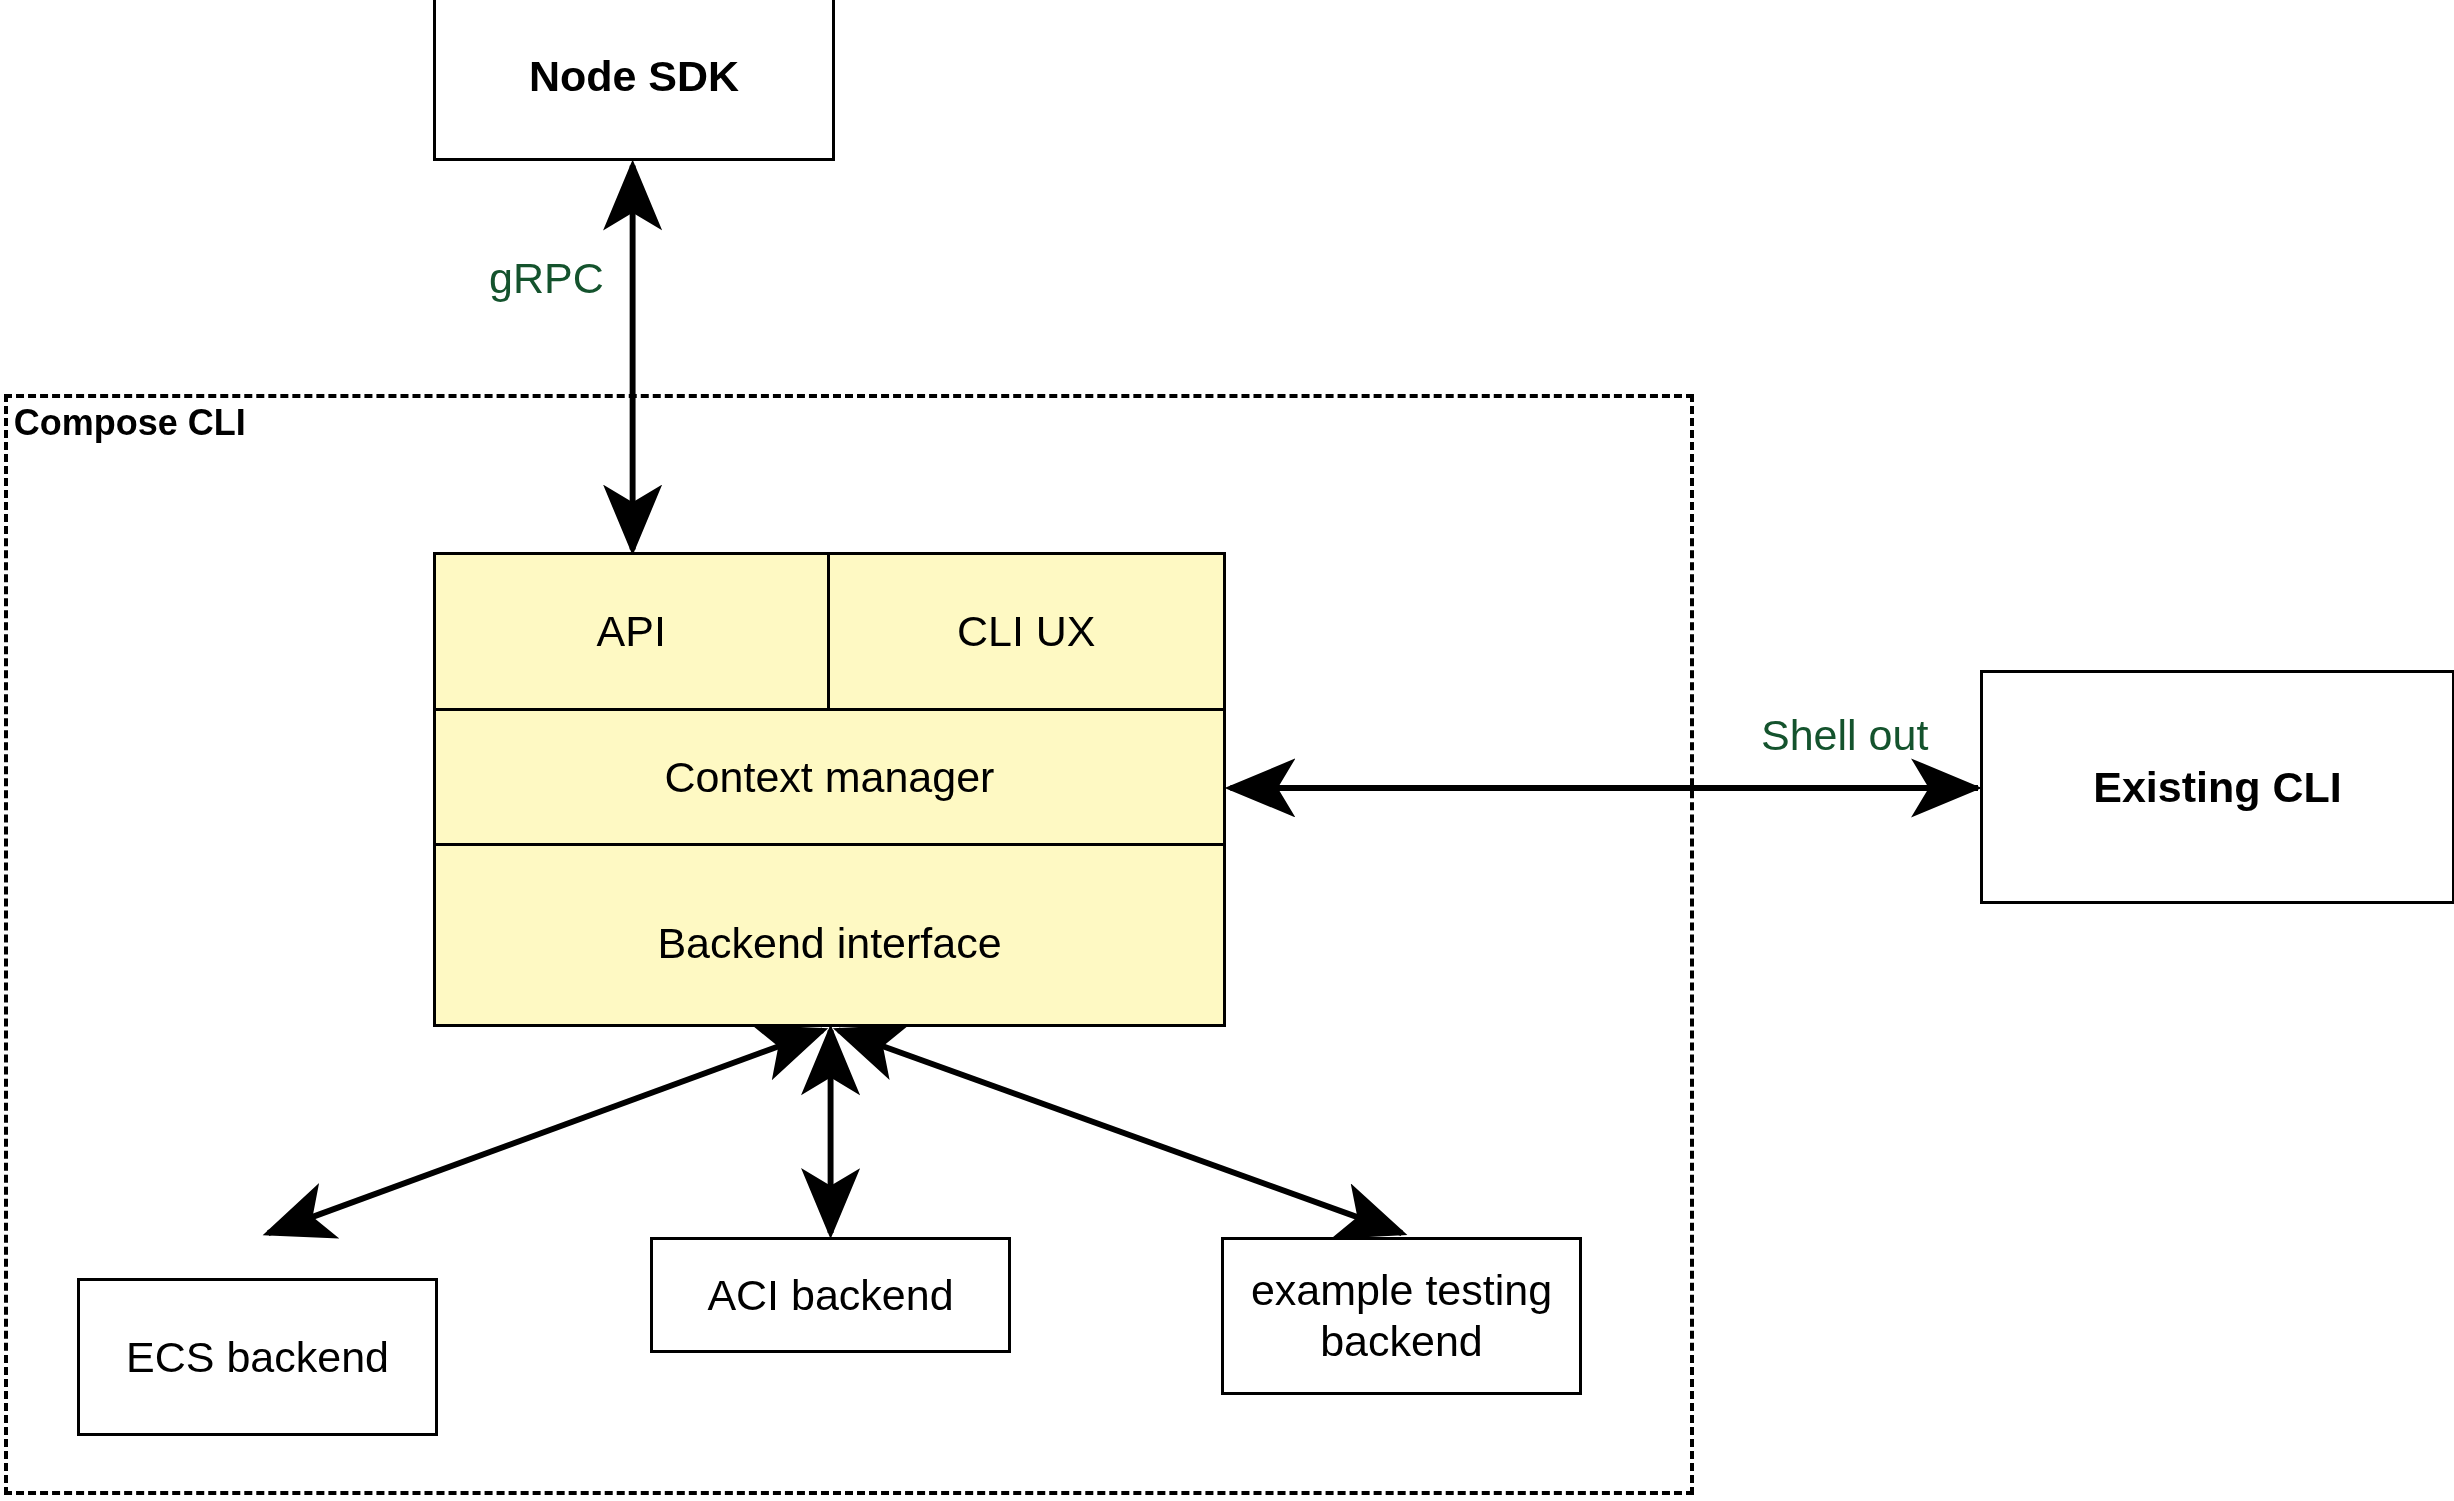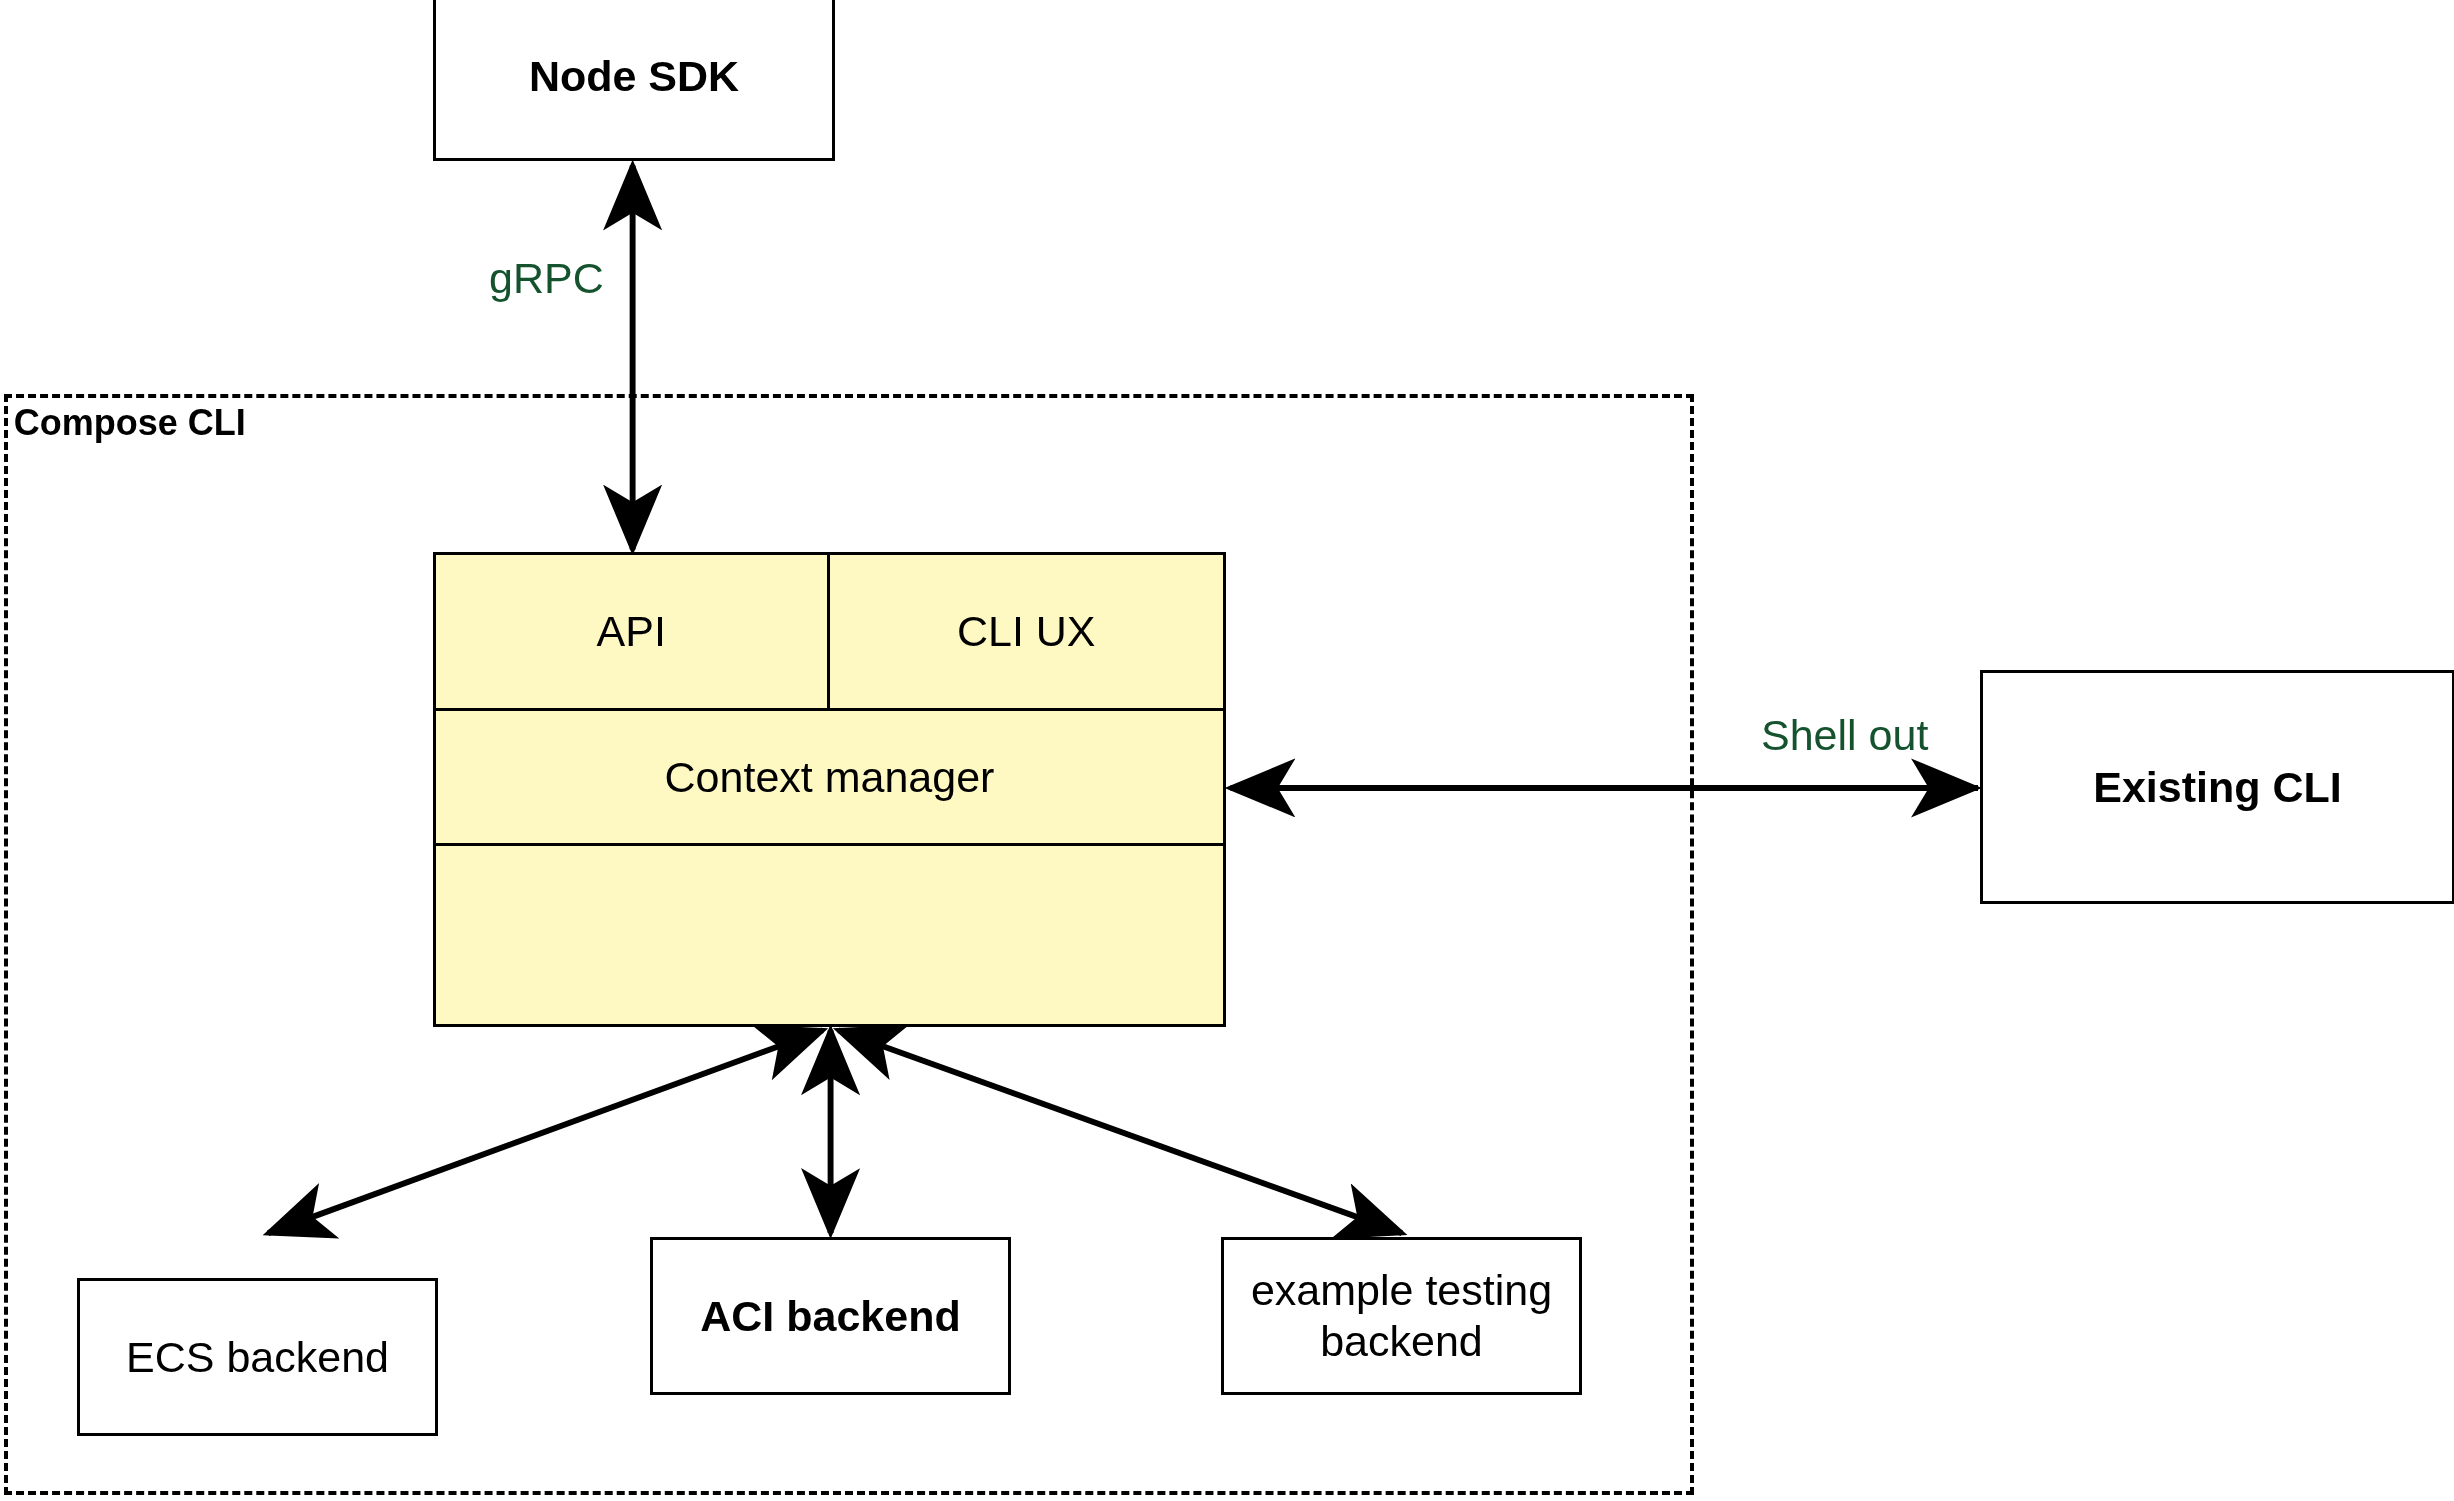--- a/index.html
+++ b/index.html
@@ -105,21 +105,21 @@
     top: 153px; height: 138px;
     border-top: 3.9px solid #000000;
     border-bottom: 3.9px solid #000000;
   }
   #row-backend {
     top: 310px; height: 157px;
   }
 
   
   #ecs-backend-box  { left: 77px;   top: 1278px; width: 361px; height: 158px; }
-  #aci-backend-box  { left: 650px;  top: 1237px; width: 361px; height: 158px; font-weight: bold; }
+  #aci-backend-box  { left: 650px;  top: 1237px; width: 361px; height: 116px; }
   #example-backend-box { left: 1221px; top: 1237px; width: 361px; height: 158px; padding: 0 9.9px; }
 
   
   #existing-cli-box { left: 1980px; top: 670px; width: 475px; height: 234px; }
 
   
   .edge-label {
     position: absolute;
     font-size: 43px;
     color: #14532d;
@@ -172,20 +172,23 @@
       <div class="row-top-cell" id="cell-api">
         <span>API</span>
       </div>
       <div class="row-top-cell" id="cell-cli-ux">
         <span>CLI UX</span>
       </div>
     </div>
     <div class="stack-row" id="row-context">
       <span>Context manager</span>
     </div>
+    <div class="stack-row" id="row-backend">
+      <span>Backend interface</span>
+    </div>
   </div>
 
   <div class="node" id="ecs-backend-box">
     <span>ECS backend</span>
   </div>
 
   <div class="node" id="aci-backend-box">
     <span>ACI backend</span>
   </div>
 

